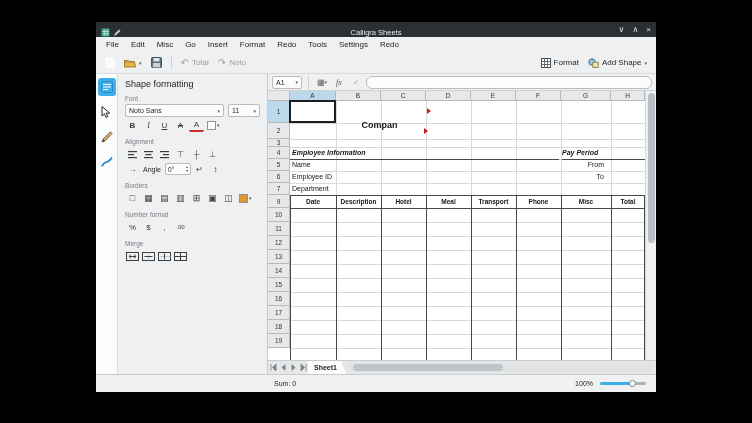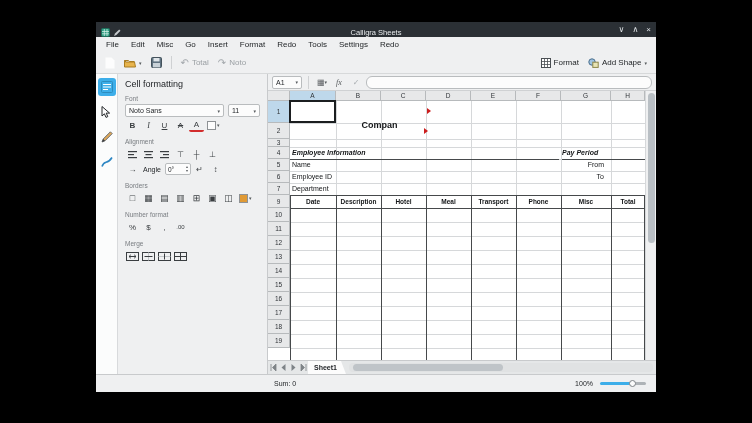--- a/index.html
+++ b/index.html
@@ -206,21 +206,21 @@
           </svg>
       </span>
       <span class="tool-btn">
         <svg width="12" height="12" viewBox="0 0 12 12">
             <path d="M1 10.5C3.5 3 6 9.5 11 1.5" fill="none" stroke="#2d86c3" stroke-width="1.6"></path>
           </svg>
       </span>
     </div>
 
     <div id="panel">
-      <div id="panel-title">Cell formatting</div>
+      <div id="panel-title">Shape formatting</div>
 
       <div class="section-label">Font</div>
       <div class="btn-row">
         <span class="combo" style="flex:1">
           <span>Noto Sans</span>
           <span class="chev">▾</span>
         </span>
         <span class="combo" style="width:32px; margin-left:3px">
           <span>11</span>
           <span class="chev">▾</span>

